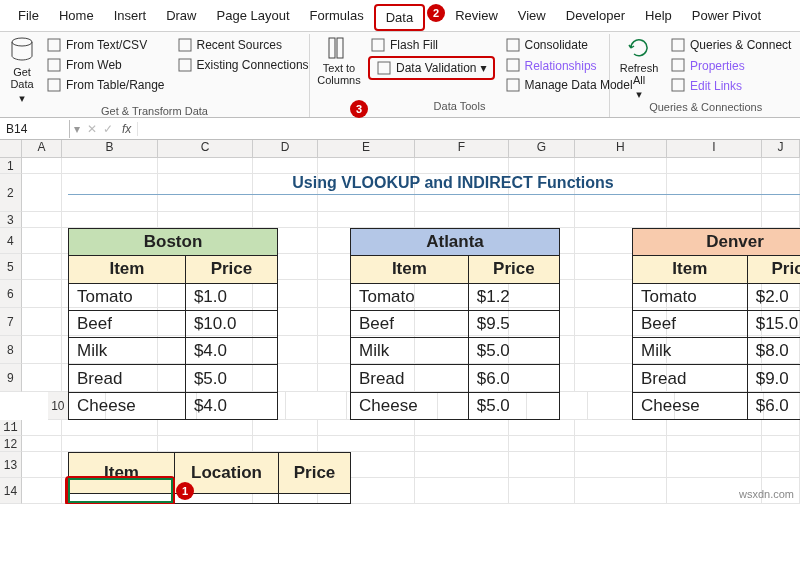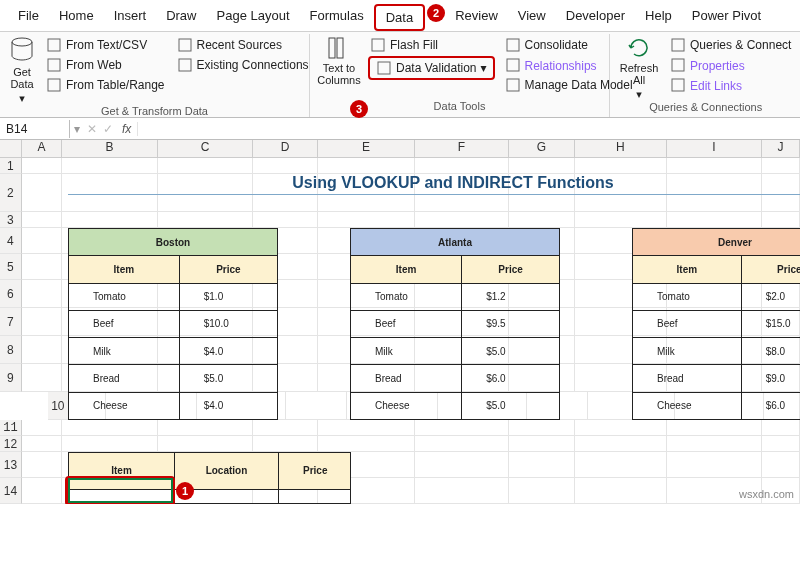--- a/index.html
+++ b/index.html
@@ -22,21 +22,21 @@
 .fx { padding: 0 6px; color: #555; font-style: italic; border-right: 1px solid #e4e4e4; }
 .grid-area { position: relative; }
 .colheads { display: flex; height: 18px; background: #f3f2f1; border-bottom: 1px solid #ccc; }
 .colhead { border-right: 1px solid #ccc; text-align: center; font-size: 12px; color: #333; }
 .rowhead { width: 24px; background: #f3f2f1; border-right: 1px solid #ccc; border-bottom: 1px solid #e4e4e4; text-align: center; font-size: 12px; color: #333; }
 .cell { border-right: 1px solid #e4e4e4; border-bottom: 1px solid #e4e4e4; height: 100%; }
 .grid-row { display: flex; height: 26px; }
 .title-text { font-weight: bold; color: #1f4e79; font-size: 16px; text-align: center; }
 .title-underline { border-bottom: 1.5px solid #7fa8c9; margin-top: 2px; }
 .mini-table { border-collapse: collapse; width: 100%; }
-.mini-table td, .mini-table th { border: 1px solid #222; padding: 3px 24px; font-size: 10px; }
+.mini-table td, .mini-table th { border: 1px solid #222; padding: 3px 8px; font-size: 17px; }
 .city-head { text-align: center; font-weight: bold; font-size: 15px; padding: 3px; }
 .th-cell { background: #fdf2d0; text-align: center; font-weight: bold; }
 .selcell { border: 2px solid #0a7f3f !important; }
 .hlbox { border: 3px solid #c00; border-radius: 4px; }
 .watermark { position: absolute; right: 6px; bottom: 4px; font-size: 11px; color: #888; }
 .greyed { color: #8b5cf6; align-items: flex-end; }
 </style>
 </head>
 <body>
 

